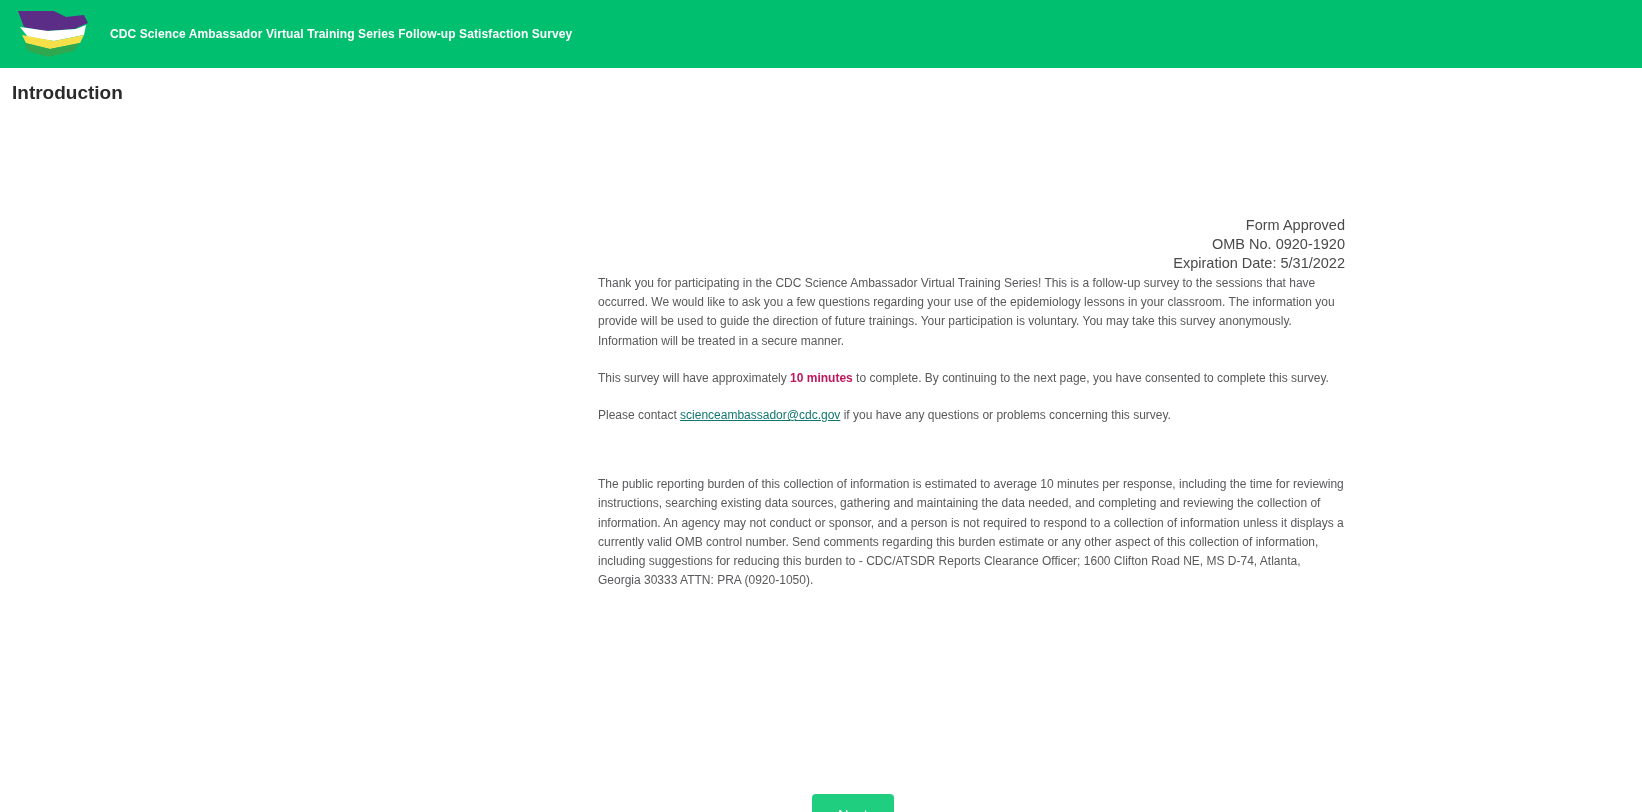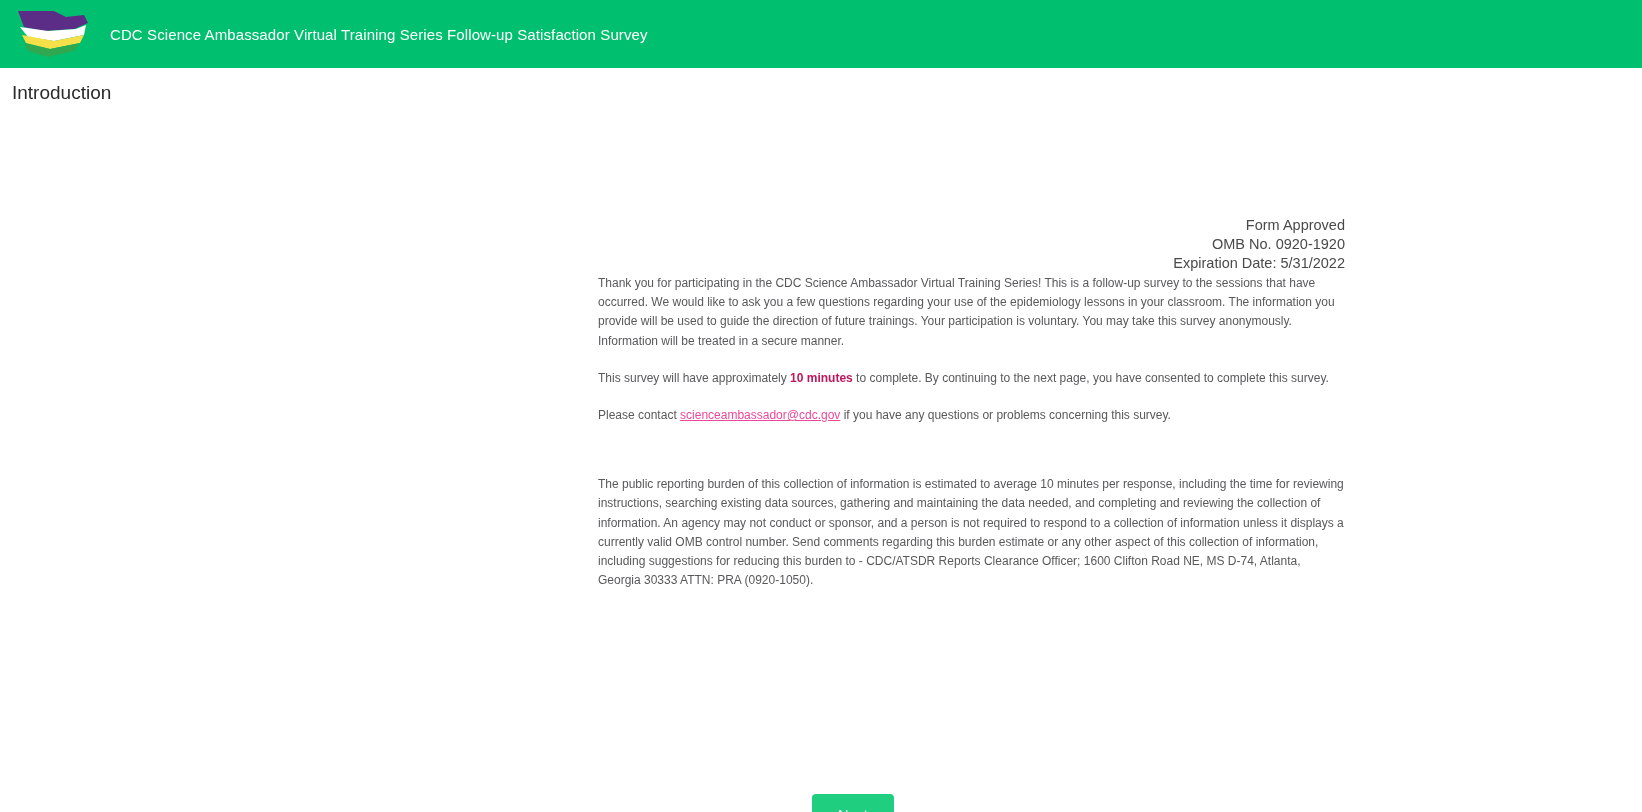--- a/index.html
+++ b/index.html
@@ -23,33 +23,33 @@
   }
   .logo {
     width: 78px;
     height: 50px;
     flex: 0 0 auto;
     position: relative;
     margin-right: 18px;
   }
   .survey-title {
     color: #ffffff;
-    font-size: 15px;
-    font-weight: 400;
+    font-size: 12px;
+    font-weight: 700;
     letter-spacing: 0.1px;
     white-space: nowrap;
   }
 
   
   .page-title-wrap {
     padding: 14px 0 0 12px;
   }
   .page-title {
     font-size: 19px;
-    font-weight: normal;
+    font-weight: bold;
     color: #2b2b2b;
   }
 
   
   .content {
     position: relative;
     width: 100%;
     height: calc(812px - 68px - 40px);
     margin-left: 32px;
   }
@@ -74,21 +74,21 @@
     line-height: 19.2px;
   }
   .body-block p {
     margin: 0 0 18px 0;
   }
   .body-block p.spaced {
     margin-top: 50px;
   }
   .body-block b { color: #be185d; }
   .body-block a {
-    color: #ec4899;
+    color: #0f766e;
     text-decoration: underline;
   }
 
   
   .next-wrap {
     position: absolute;
     top: 690px;
     left: 0;
     width: 1642px;
     display: flex;

